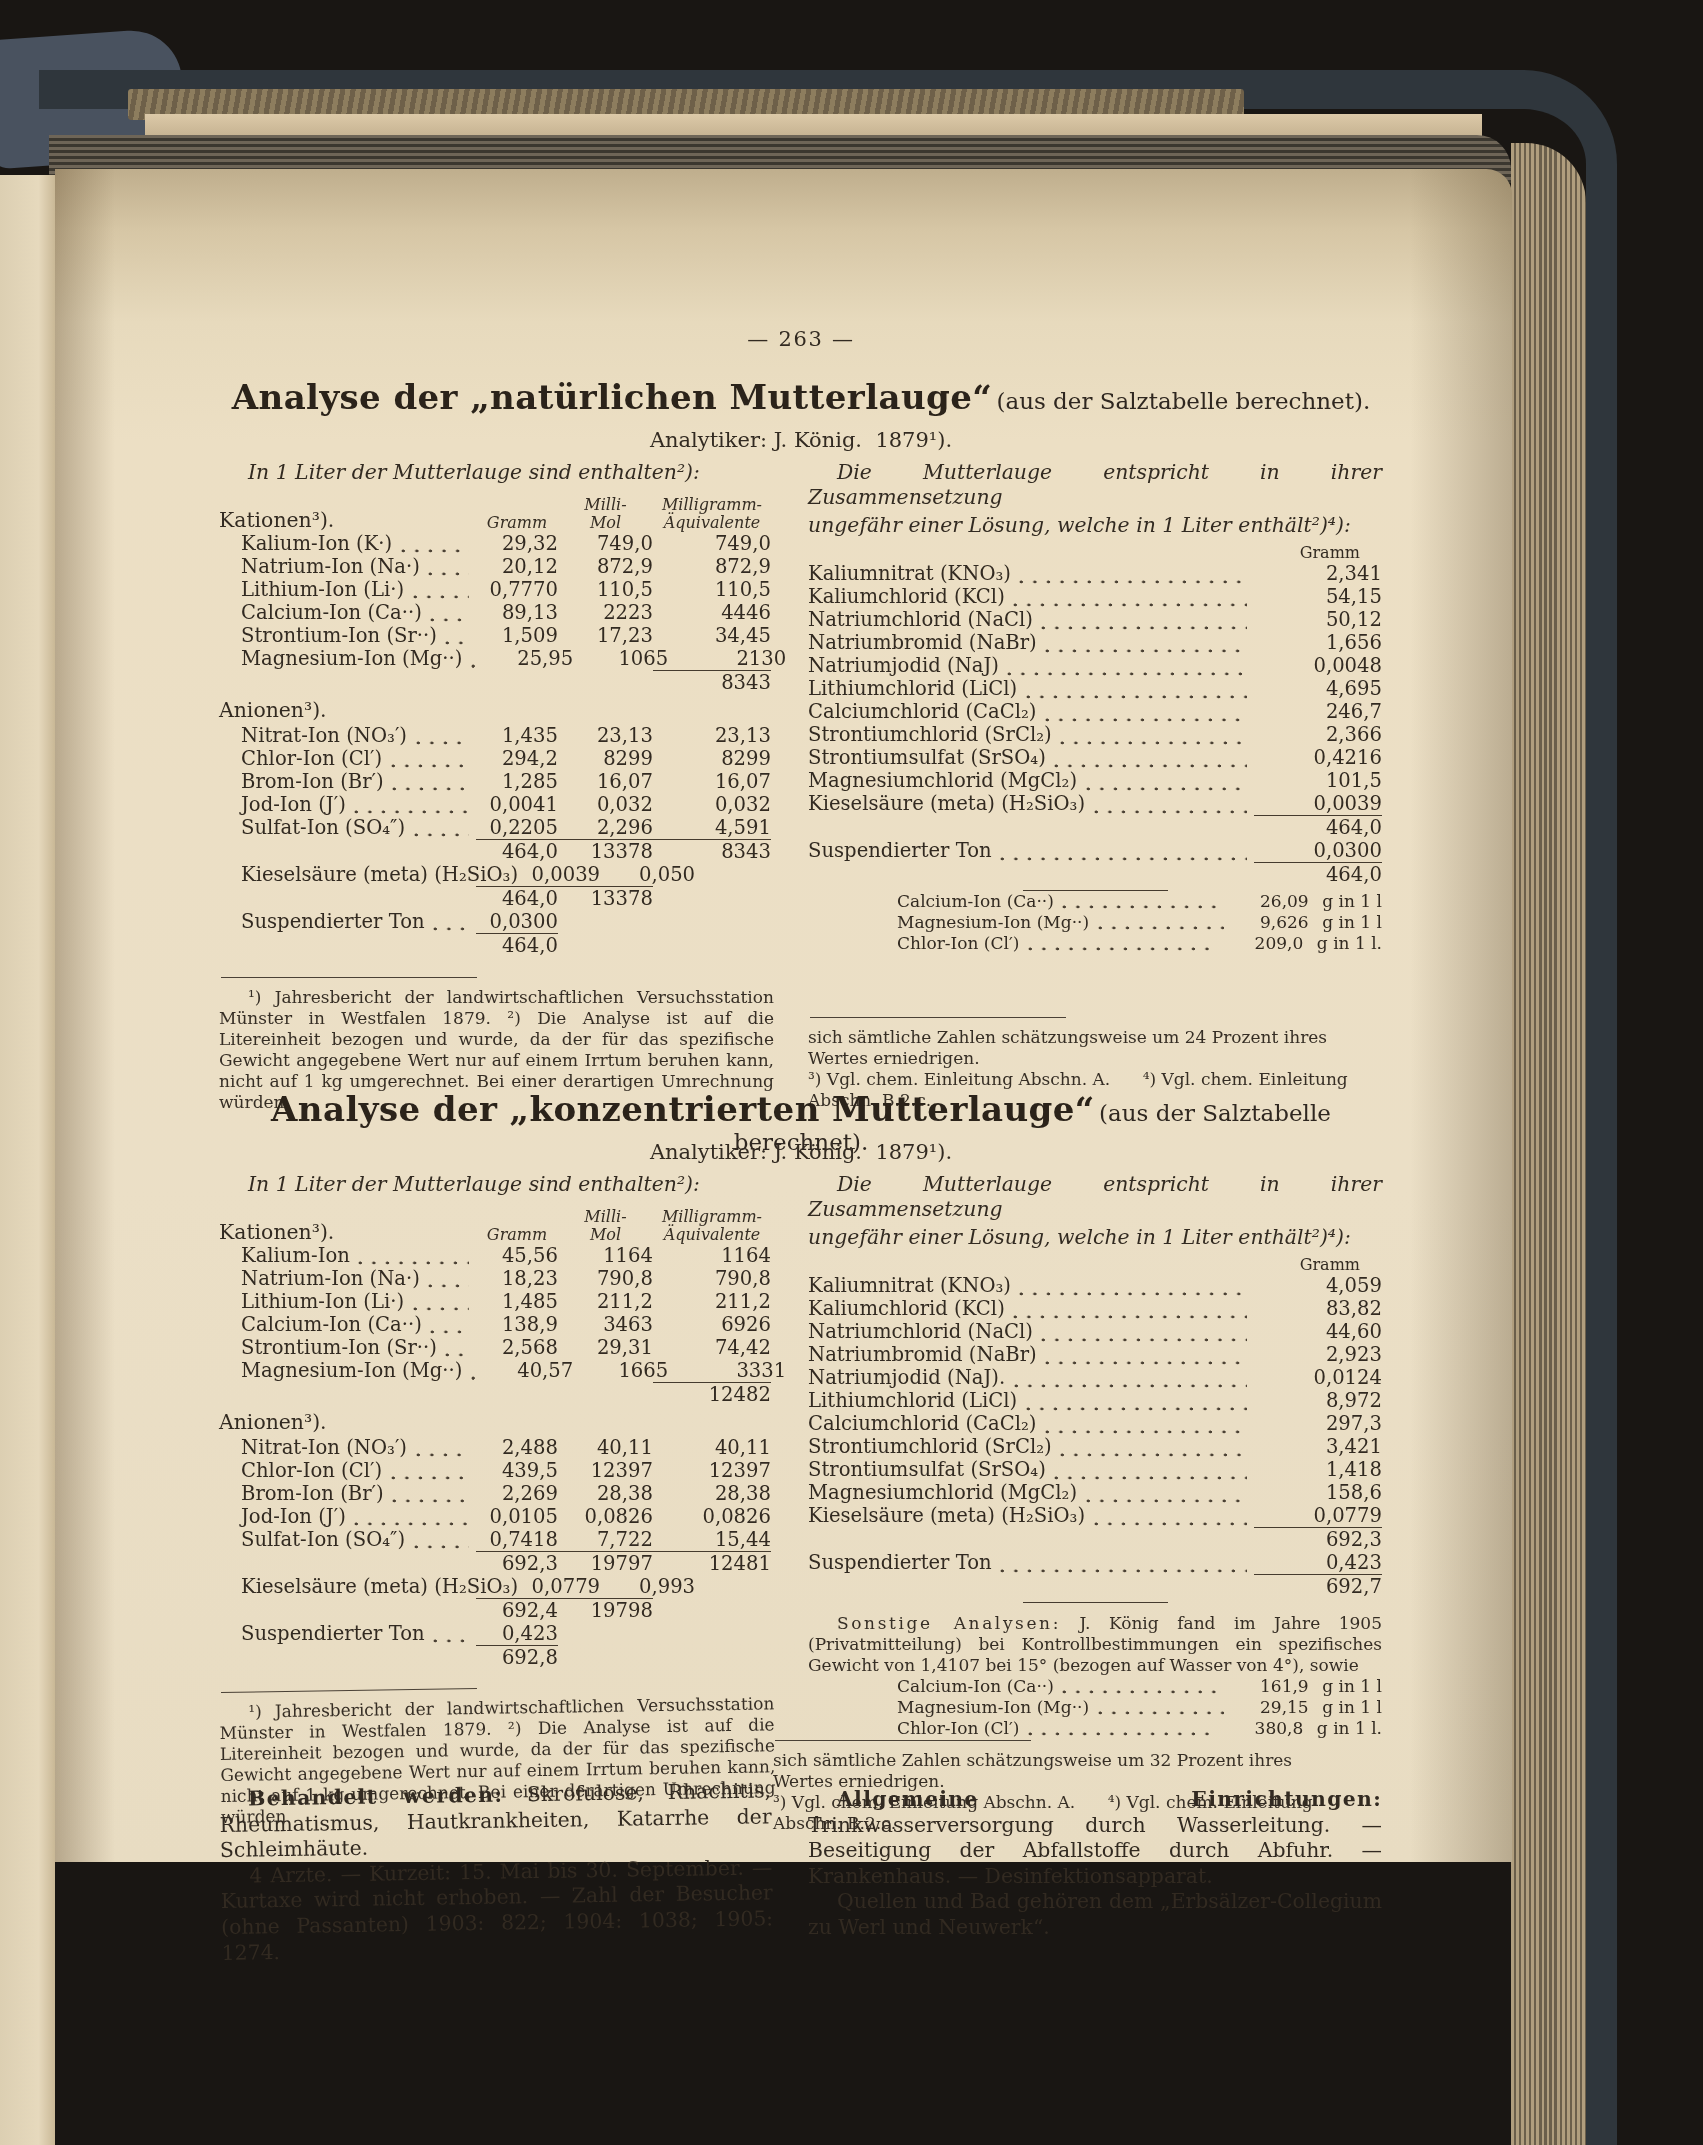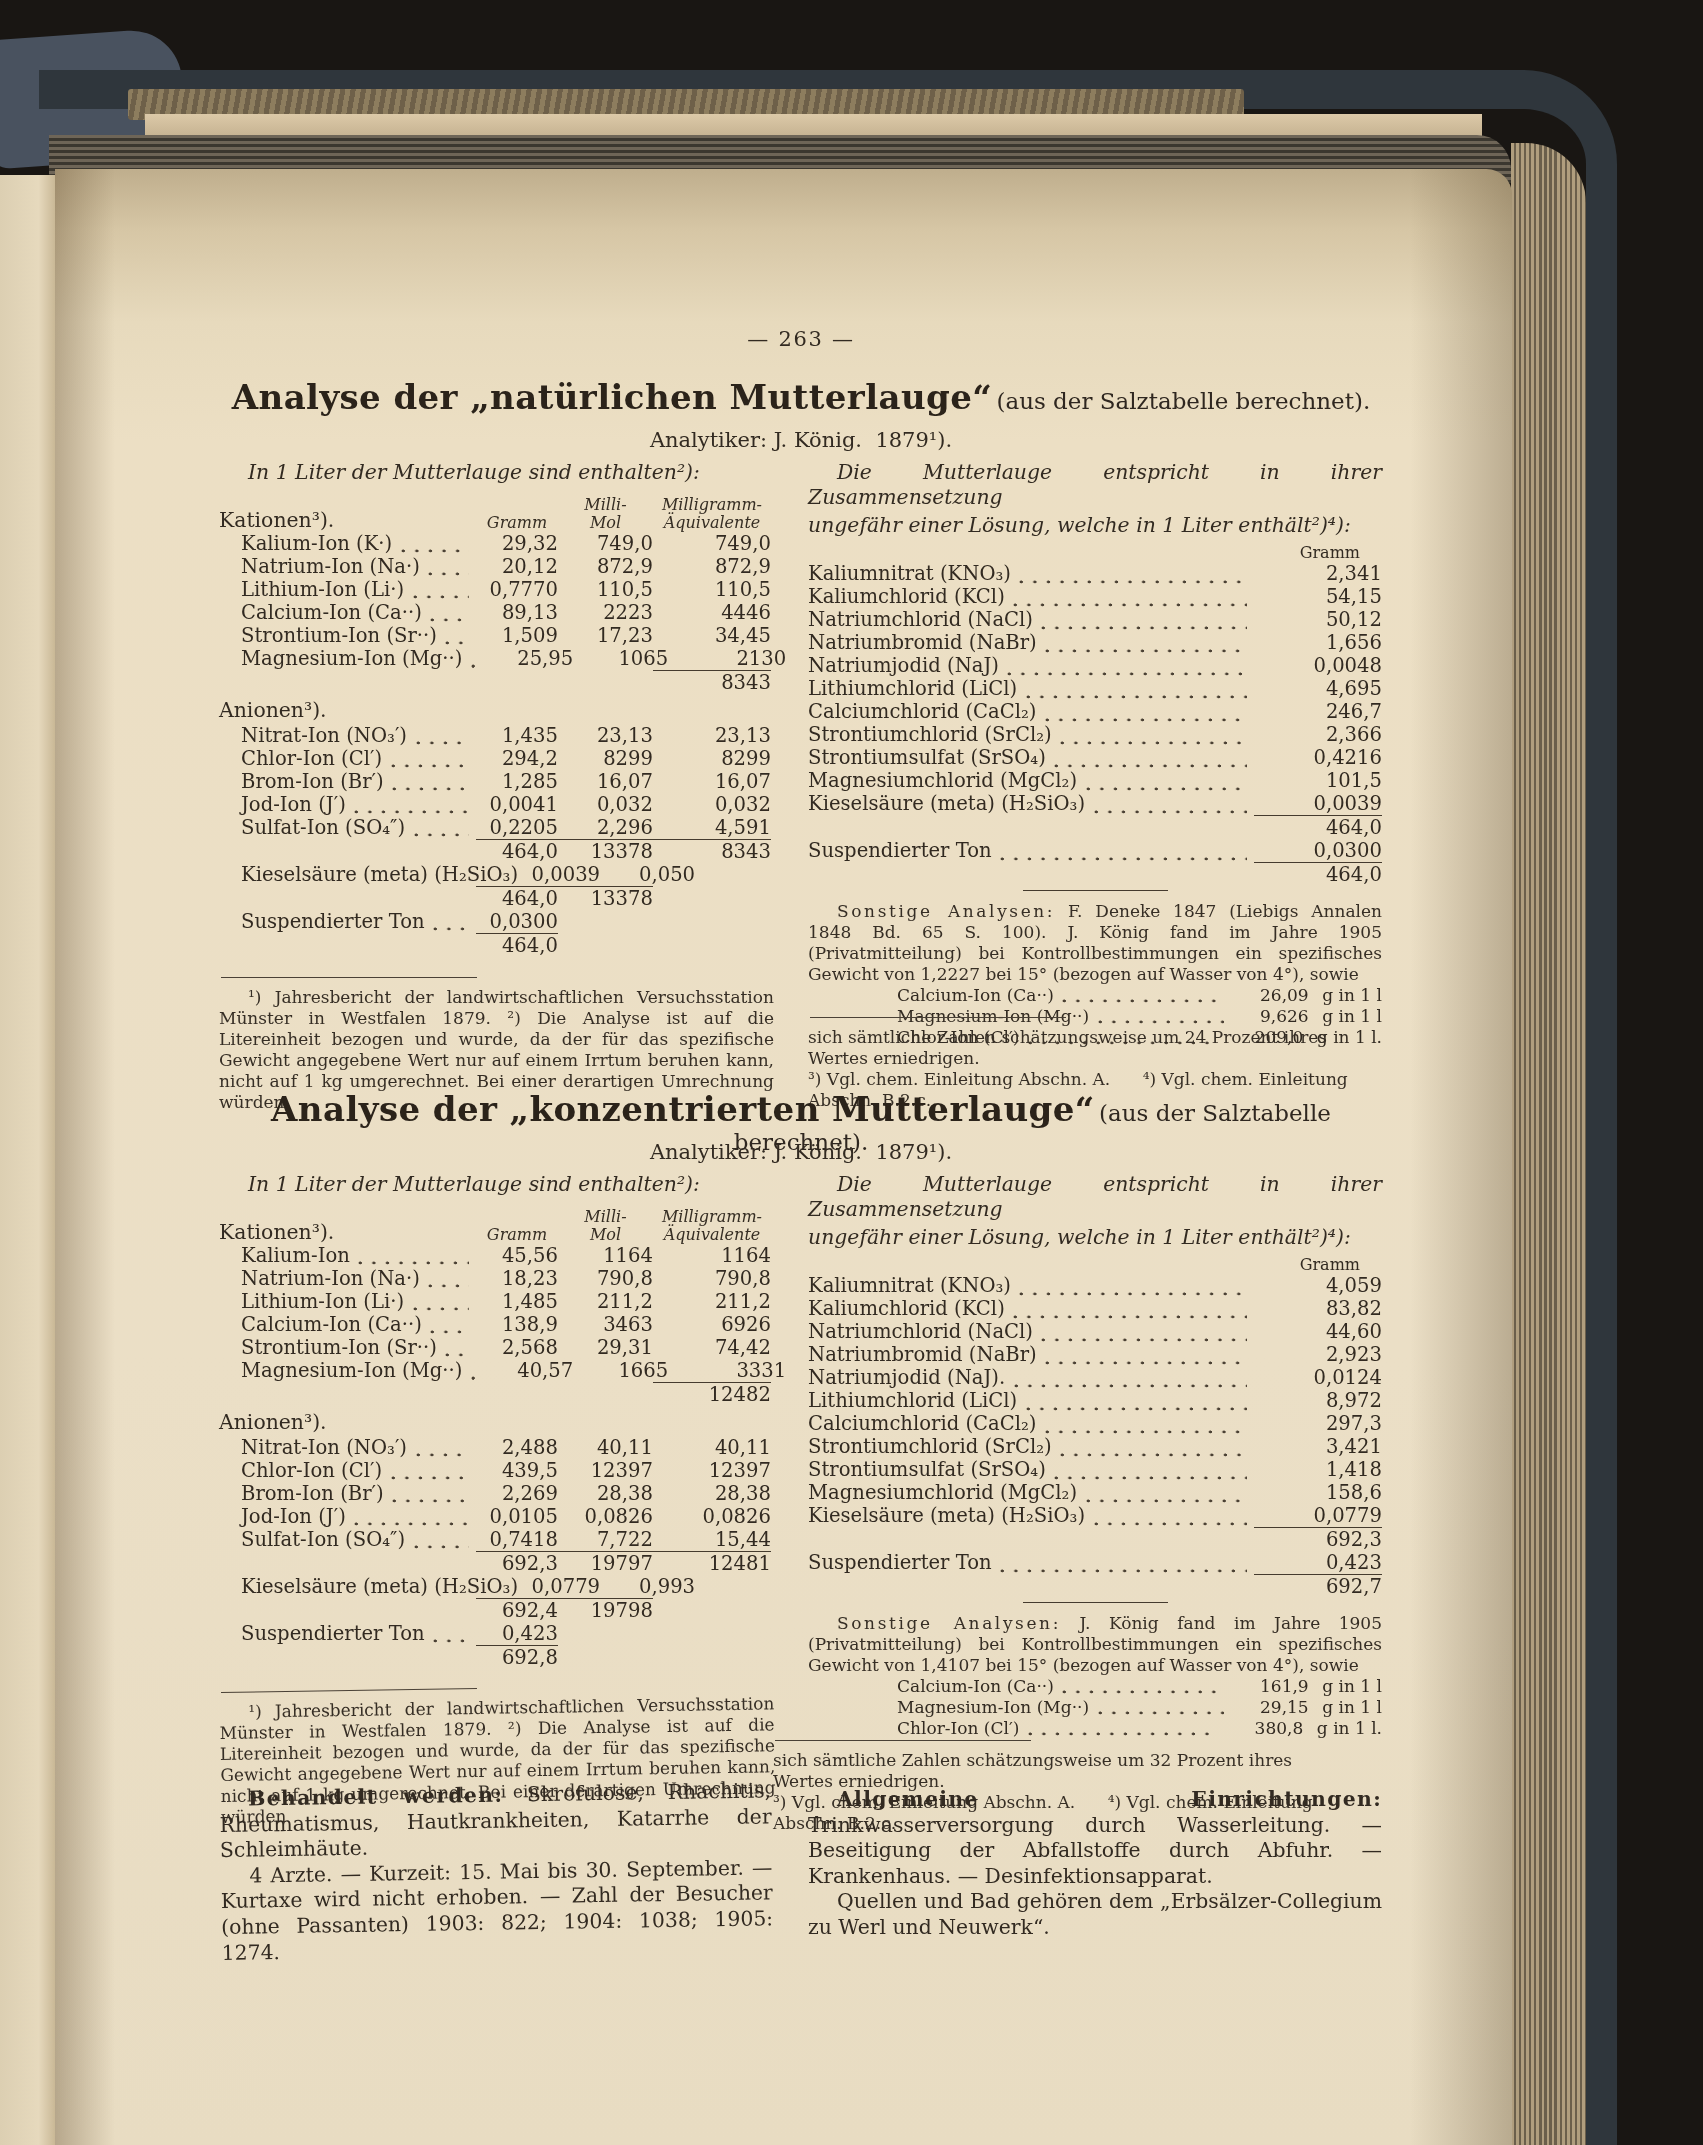--- a/index.html
+++ b/index.html
@@ -16,21 +16,21 @@
   #topcream{position:absolute;left:145px;top:114px;width:1337px;height:24px;
          background:linear-gradient(180deg,#dcc9a8,#c4b190);}
   #topstack{position:absolute;left:49px;top:135px;width:1462px;height:48px;
          background:repeating-linear-gradient(180deg,#6e6557 0 2.6px,#3b372f 2.6px 6px);
          border-top-right-radius:34px;}
   #rightstack{position:absolute;left:1511px;top:143px;width:75px;height:2003px;
          background:repeating-linear-gradient(90deg,#b09e7e 0 2.6px,#6b5f4b 2.6px 5.1px);
          border-top-right-radius:60px;}
   #leftpage{position:absolute;left:0;top:175px;width:55px;height:1971px;
          background:linear-gradient(90deg,#dccfb2 0,#e6d9bd 70%,#c9b896 100%);}
-  #page{position:absolute;left:55px;top:169px;width:1457px;height:1977px;border-top-right-radius:25.6px;
+  #page{position:absolute;left:55px;top:169px;width:1457px;height:1693px;border-top-right-radius:25.6px;
         background:
          linear-gradient(90deg, rgba(101,80,50,.38) 0, rgba(101,80,50,0) 60px),
          linear-gradient(90deg, rgba(0,0,0,0) 93%, rgba(96,78,48,.35) 100%),
          linear-gradient(180deg,#bfae8d 0,#d6c6a5 60px,#e7dabd 153px,#ecdfc4 273px,#ebdfc6 60%,#e8dcc2 100%);}
   #content{position:absolute;left:164px;top:0;width:1164px;height:100%;color:#322a21;}
 
   
   .body{font-size:20.4px;line-height:25px;color:#322a21;font-style:italic;}
   .small{font-size:17px;line-height:21px;color:#362e25;}
   .pre{white-space:pre-wrap;}
@@ -343,21 +343,20 @@
             <div class="srow">
               <span class="slbl">Suspendierter Ton</span>
               <span class="dots"></span>
               <span class="sval">0,0300</span>
             </div>
             <div class="srow total">
               <span class="sval rule">464,0</span>
             </div>
             <div class="endrule"></div>
           </div>
-        <p class="small sonst"><span class="lead-sp">Sonstige Analysen:</span><span> F. Deneke 1847 (Liebigs Annalen 1848 Bd. 65 S. 100).  J. König fand im Jahre 1905 (Privatmitteilung) bei Kontrollbestimmungen ein spezifisches Gewicht von 1,2227 bei 15° (bezogen auf Wasser von 4°), sowie</span></p>
         <div>
             <div class="grow">
               <span>Calcium-Ion (Ca··)</span>
               <span class="dots"></span>
               <span class="gval">26,09</span>
               <span class="gunit">g in 1 l</span>
             </div>
             <div class="grow">
               <span>Magnesium-Ion (Mg··)</span>
               <span class="dots"></span>

